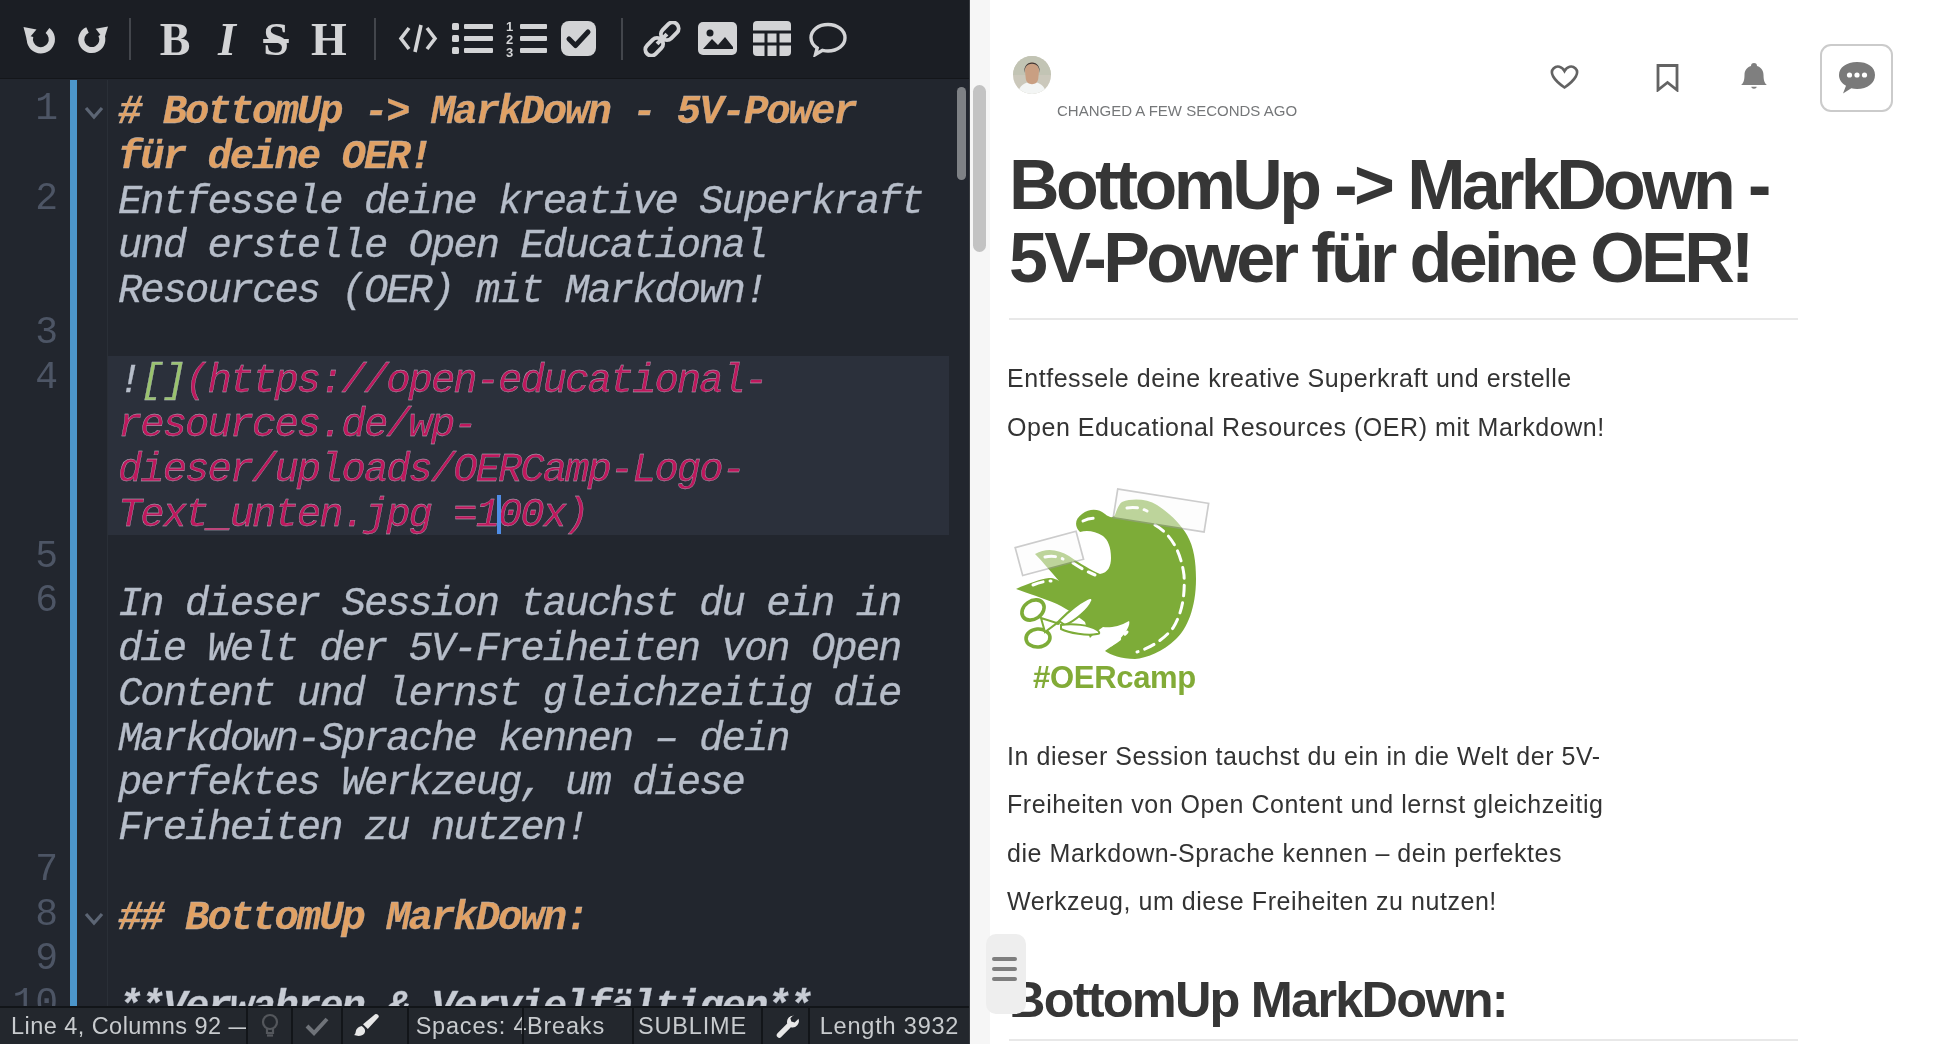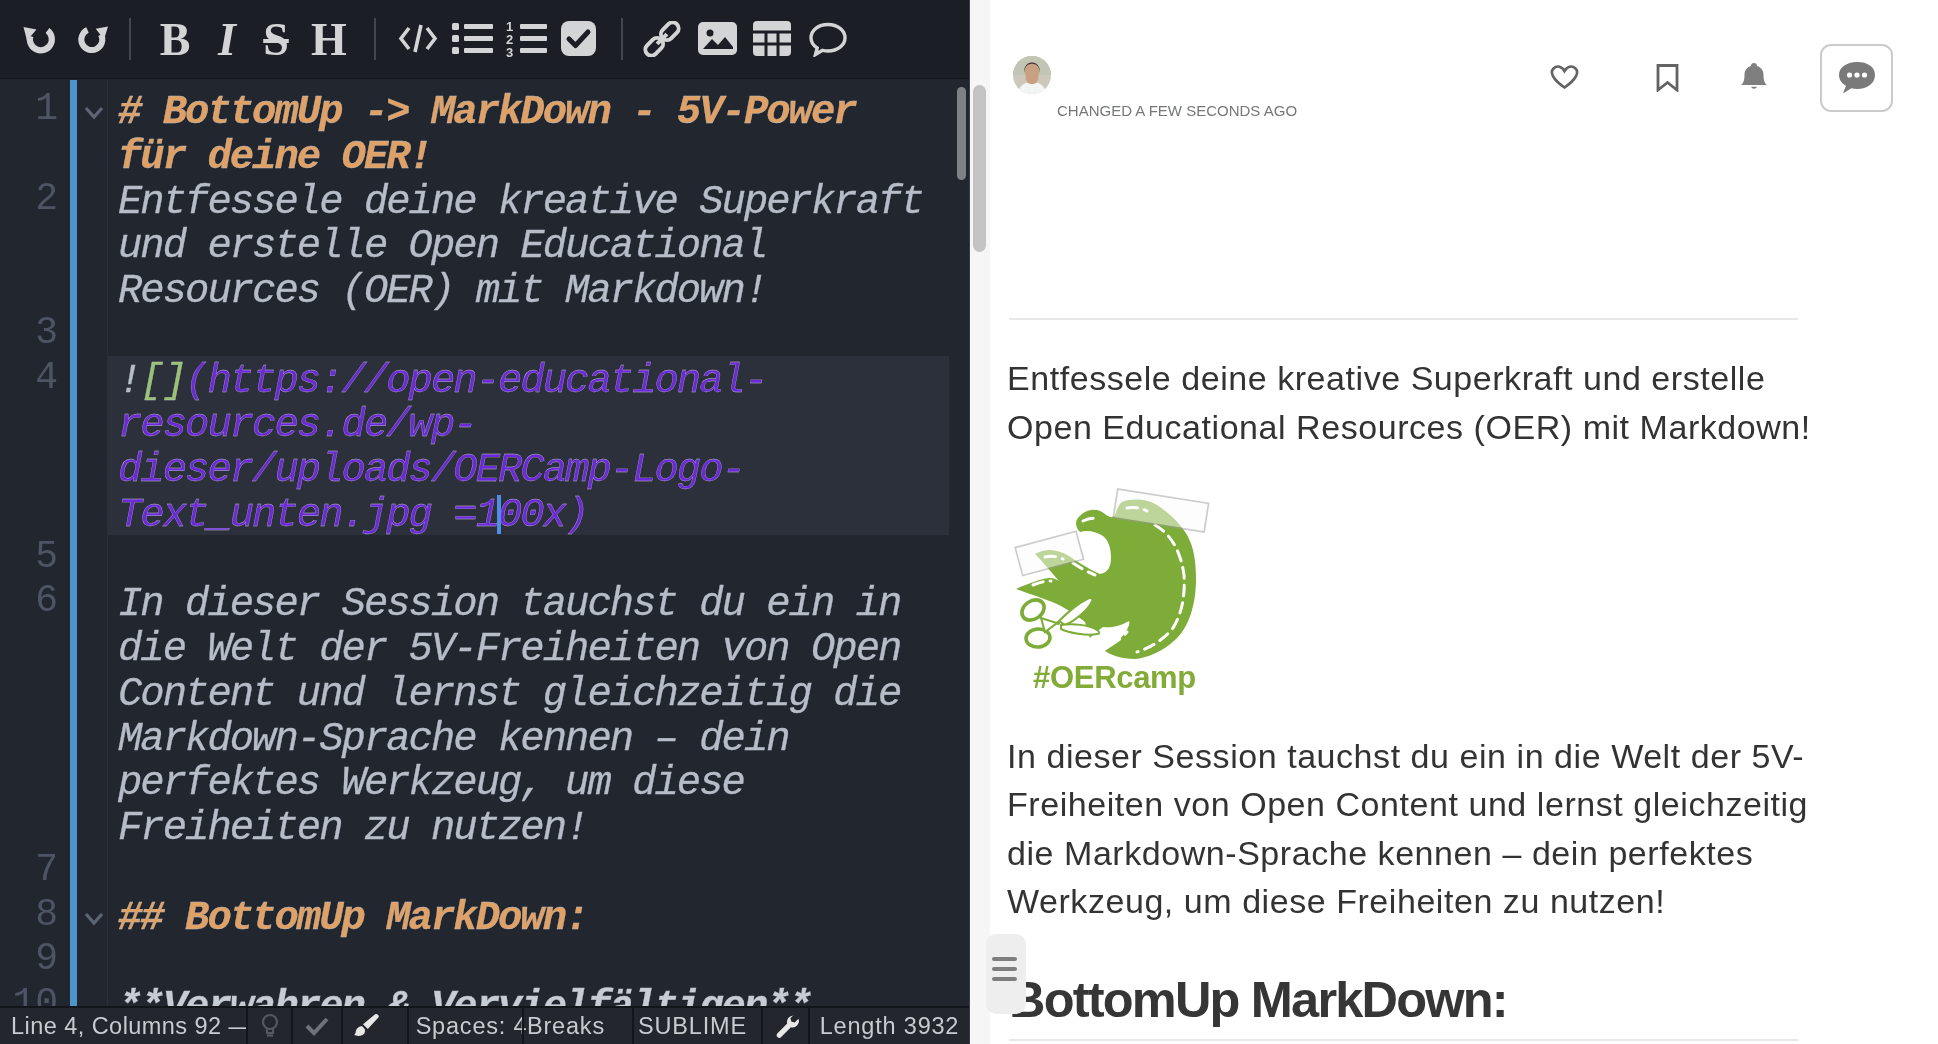--- a/index.html
+++ b/index.html
@@ -17,21 +17,21 @@
 .tdiv { position:absolute; top:18px; height:42px; width:2px; background:#43464c; }
 .tletter { font-family:"Liberation Serif", serif; font-weight:bold; font-size:46px; }
 #activeline { left:107px; top:355.5px; width:842px; height:179px; background:#2b303b; }
 #bluebar { left:70px; top:80px; width:6.5px; height:926px; background:#4c96cb; }
 #gutter { left:0; top:87px; width:58px; text-align:right; color:#4d5565;
   font-family:"Liberation Mono", monospace; font-size:38px; line-height:44.75px;
   white-space:pre; }
 #code { left:118px; top:90px; font-family:"Liberation Mono", monospace;
   font-size:40.5px; letter-spacing:-1.95px; line-height:44.75px; white-space:pre; color:#b6bdc9;font-style:italic; -webkit-text-stroke:0.3px #b6bdc9; }
 #code .h { color:#e1a164; font-weight:bold; }
-#code .bl { color:#6d28d9; }
+#code .bl { color:#be185d; }
 #code .gr { color:#9ac36d; }
 #code .st { font-weight:bold; color:#c8ccd4; }
 #cursor { left:497px; top:495px; width:4px; height:39px; background:#4f8de6; }
 .chev { position:absolute; left:79px; width:30px; height:30px; }
 #edscroll { left:957px; top:87px; width:9px; height:93px; border-radius:5px;
   background:rgba(255,255,255,0.42); }
 
 #statusbar { left:0; top:1006px; width:969px; height:38px; background:#23272d;
   border-top:2px solid #121519; color:#c5c8cd; font-size:26px; }
 .sseg { position:absolute; top:0; height:36px; display:flex; align-items:center;
@@ -45,21 +45,21 @@
 #prevscroll { left:973px; top:85px; width:13px; height:167px; border-radius:7px;
   background:#c3c3c3; }
 #handle { left:986px; top:934px; width:40px; height:80px; background:#eeeeee;
   border-radius:10px; }
 .hline { position:absolute; left:992px; width:25px; height:4px; background:#7e7e7e;
   border-radius:2px; }
 #infobar-text { left:1057px; top:62px; font-size:15px; color:#757779;margin-top:40px; }
 #h1 { left:1009px; top:148.5px; width:830px; font-size:70px; font-weight:bold;
   color:#363636; line-height:73.6px; letter-spacing:-3.6px; }
 .hr { position:absolute; left:1009px; width:789px; height:2px; background:#e8e8e8; }
-.para { position:absolute; left:1007px; font-size:34px; color:#333;
+.para { position:absolute; left:1007px; font-size:25px; color:#333;
   line-height:48.6px; letter-spacing:0.55px; }
 #h2 { left:1009px; top:969.5px; font-size:50.5px; font-weight:bold; color:#363636;
   letter-spacing:-1.8px; }
 </style>
 </head>
 <body>
 <div id="root">
 
 <div class="abs" id="editor"></div>
 <div class="abs" id="activeline"></div>
@@ -256,20 +256,21 @@
         <path d="M12.5 25 a3.5 3.5 0 0 0 7 0z" fill="#7f7f7f" stroke="#fff" stroke-width="1.4"></path>
       </svg>
 <div class="abs" style="left:1820px;top:44px;width:73px;height:68px;border:2px solid #cbcbcb;border-radius:11px;background:#fff"></div>
 <svg class="abs" style="left:1837px;top:61px" width="40" height="35" viewBox="0 0 40 35">
         <path d="M20 1 C9.5 1 2 6.5 2 14 c0 4.5 2.7 8.3 7 10.7 L6 32.5 l8.3-5.2 c1.8.4 3.7.6 5.7.6 10.5 0 18-5.6 18-13.9 S30.5 1 20 1z" fill="#7a7a7a"></path>
         <circle cx="12.5" cy="14" r="2.6" fill="#fff"></circle>
         <circle cx="20" cy="14" r="2.6" fill="#fff"></circle>
         <circle cx="27.5" cy="14" r="2.6" fill="#fff"></circle>
       </svg>
 </div>
+<div class="abs" id="h1">BottomUp -&gt; MarkDown -<br>5V-Power für deine OER!</div>
 <div class="abs hr" style="top:318px"></div>
 <div class="abs para" style="top:354px">Entfessele deine kreative Superkraft und erstelle<br>Open Educational Resources (OER) mit Markdown!</div>
 <svg class="abs" id="logo" style="left:1005px;top:475px" width="210" height="225" viewBox="0 0 210 225">
 <path d="M117 27
 C128 23 142 24 152 30
 C166 39 176 50 182 60
 C189 72 191 87 191 104
 C191 133 182 154 171 164
 C158 177 141 183 130 184
 C116 184 106 180 100 176

